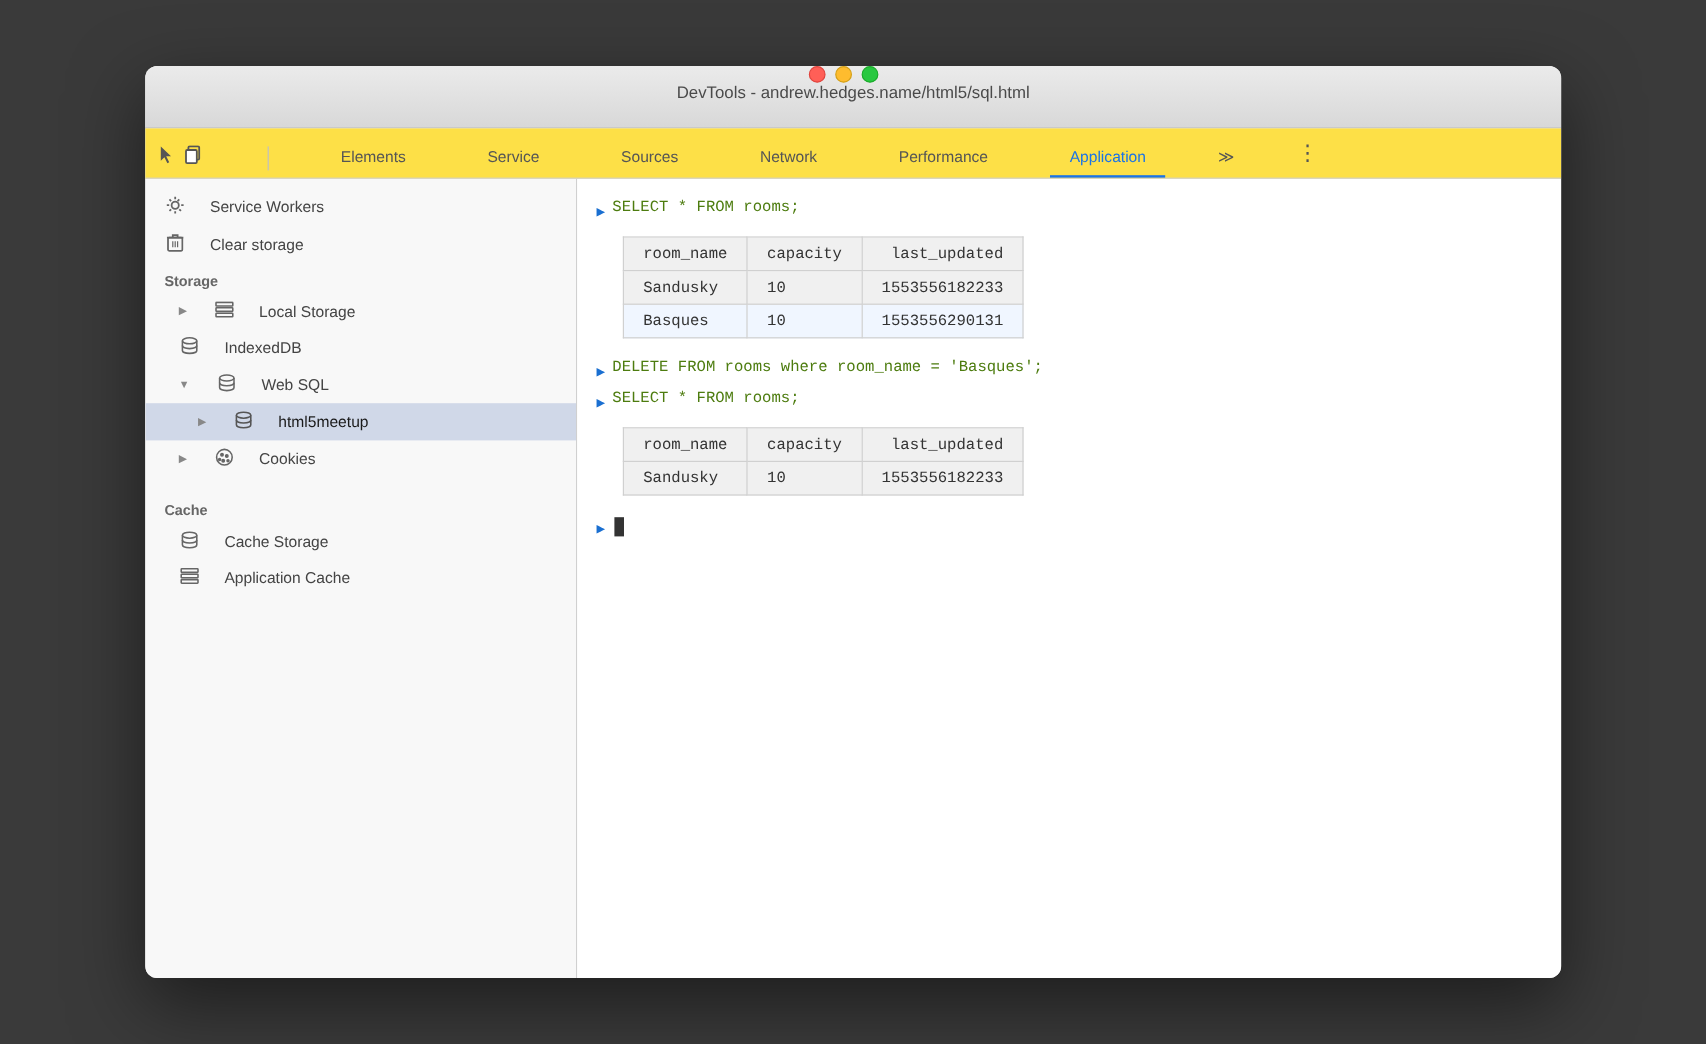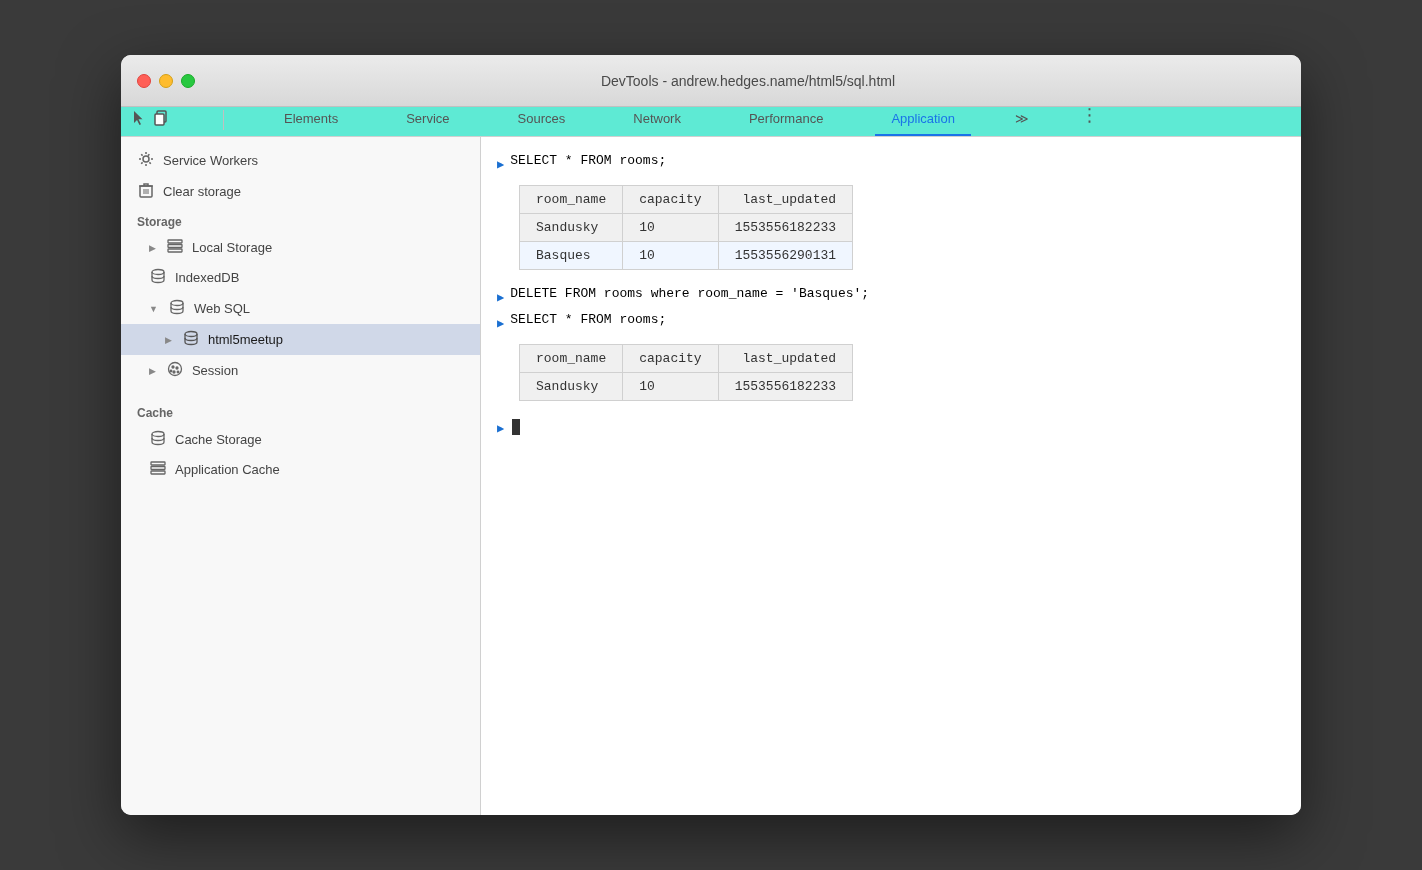--- a/index.html
+++ b/index.html
@@ -26,20 +26,21 @@
 
     
     .titlebar {
       height: 52px;
       background: linear-gradient(to bottom, #ebebeb, #d8d8d8);
       display: flex;
       align-items: center;
       padding: 0 16px;
       border-bottom: 1px solid #c0c0c0;
       flex-shrink: 0;
+      flex-direction: column;
     }
 
     .traffic-lights {
       display: flex;
       gap: 8px;
       margin-right: 16px;
     }
 
     .traffic-light {
       width: 14px;
@@ -54,22 +55,22 @@
     .title-text {
       flex: 1;
       text-align: center;
       font-size: 14px;
       color: #4a4a4a;
       font-weight: 500;
     }
 
     
     .tabbar {
-      height: 30px;
-      background: #5eead4;
+      height: 42px;
+      background: #fde047;
       border-bottom: 1px solid #d0d0d0;
       display: flex;
       align-items: flex-end;
       padding: 0 10px;
       flex-shrink: 0;
       gap: 36px;
     }
 
     .tab-icons {
       display: flex;
@@ -139,21 +140,21 @@
       padding: 8px 0;
     }
 
     .sidebar-item {
       display: flex;
       align-items: center;
       padding: 6px 16px;
       font-size: 13px;
       color: #444;
       cursor: pointer;
-      gap: 8px;
+      gap: 20px;
     }
 
     .sidebar-item.active {
       background: #d0d8e8;
       color: #1a1a1a;
       text-align: right;
     }
 
     .sidebar-section-header {
       padding: 8px 16px 4px 16px;
@@ -203,21 +204,21 @@
 
     .sql-prompt {
       color: #1a6fd1;
       margin-right: 6px;
       cursor: pointer;
       font-size: 12px;
       margin-top: 4px;
     }
 
     .sql-query {
-      color: #000000;
+      color: #4d7c0f;
       font-family: 'Menlo', 'Monaco', 'Courier New', monospace;
       font-size: 13px;
     }
 
     .sql-input-line {
       display: flex;
       align-items: center;
       margin-top: 4px;
     }
 
@@ -408,21 +409,21 @@
         <span class="sidebar-icon">
           <svg width="16" height="16" viewBox="0 0 16 16" fill="none" stroke="#666" stroke-width="1.3">
             <circle cx="8" cy="8" r="6.5"></circle>
             <circle cx="6" cy="6" r="1" fill="#666"></circle>
             <circle cx="10" cy="7" r="1" fill="#666"></circle>
             <circle cx="7" cy="11" r="1" fill="#666"></circle>
             <circle cx="11" cy="11" r="0.8" fill="#666"></circle>
             <circle cx="4" cy="10" r="0.8" fill="#666"></circle>
           </svg>
         </span>
-        <span>Session</span>
+        <span>Cookies</span>
       </div>
 
       <div class="sidebar-section-header" style="margin-top: 12px;">
         <span>Cache</span>
       </div>
 
       <div class="sidebar-item indent-1">
         <span class="sidebar-icon">
           <svg width="16" height="16" viewBox="0 0 16 16" fill="none" stroke="#666" stroke-width="1.3">
             <ellipse cx="8" cy="4" rx="6" ry="2.5"></ellipse>

